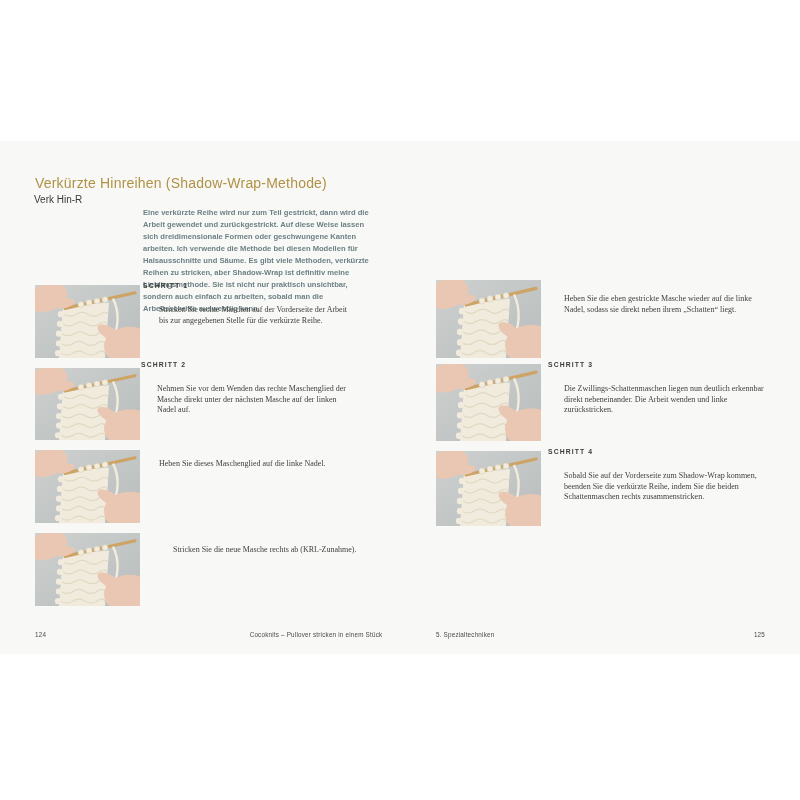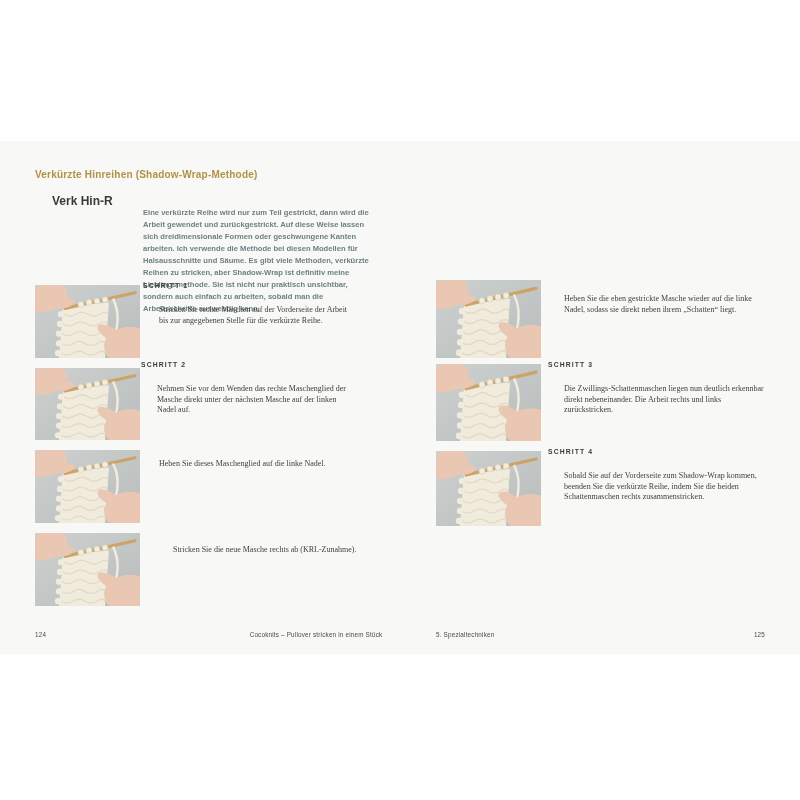--- a/index.html
+++ b/index.html
@@ -1,22 +1,22 @@
 <!DOCTYPE html>
 <html><head>
 <meta charset="utf-8">
 <style>
   html,body{margin:0;padding:0;background:#ffffff;}
   .canvas{position:relative;width:800px;height:800px;background:#ffffff;overflow:hidden;
           font-family:"Liberation Sans", sans-serif;}
   .spread{position:absolute;left:0;top:141px;width:800px;height:513px;background:#f8f8f6;}
 
-  .page-title{position:absolute;left:35px;top:169px;font-size:10px;font-weight:bold;
+  .page-title{position:absolute;left:35px;top:175px;font-size:14px;font-weight:normal;
               color:#b09245;letter-spacing:.2px;}
-  .page-subtitle{position:absolute;left:52px;top:194px;font-size:12px;font-weight:bold;color:#3a3a3a;}
+  .page-subtitle{position:absolute;left:34px;top:194px;font-size:10px;font-weight:normal;color:#3a3a3a;}
   .intro{position:absolute;left:143px;top:207px;width:229px;font-size:7.6px;line-height:12px;
          color:#6d8184;font-weight:bold;}
 
   .step{position:absolute;}
   .step-label{font-size:6.8px;font-weight:bold;letter-spacing:1.1px;color:#3b3b3b;
               text-transform:uppercase;margin:0 0 6px 0;}
   .step-label:empty{display:none;}
   .step-text{margin:16px;font-family:"Liberation Serif", serif;font-size:8px;line-height:10.6px;
              color:#42413f;}
 
@@ -126,21 +126,21 @@
         <use href="#knit-photo"></use>
       </svg>
     </figure>
 
   <div class="step" style="left:548px;top:278px;width:236px">
 
     <p class="step-text">Heben Sie die eben gestrickte Masche wieder auf die linke Nadel, sodass sie direkt neben ihrem „Schatten“ liegt.</p>
   </div>
   <div class="step" style="left:548px;top:361px;width:236px">
     <div class="step-label">SCHRITT 3</div>
-    <p class="step-text">Die Zwillings-Schattenmaschen liegen nun deutlich erkennbar direkt nebeneinander. Die Arbeit rechts und links zurückstricken.</p>
+    <p class="step-text">Die Zwillings-Schattenmaschen liegen nun deutlich erkennbar direkt nebeneinander. Die Arbeit wenden und linke zurückstricken.</p>
   </div>
   <div class="step" style="left:548px;top:448px;width:236px">
     <div class="step-label">SCHRITT 4</div>
     <p class="step-text">Sobald Sie auf der Vorderseite zum Shadow-Wrap kommen, beenden Sie die verkürzte Reihe, indem Sie die beiden Schattenmaschen rechts zusammenstricken.</p>
   </div>
 
   <div class="footer-item" style="left:35px">124</div>
   <div class="footer-item fi-center" style="left:216px;width:200px">Cocoknits – Pullover stricken in einem Stück</div>
   <div class="footer-item" style="left:436px">5. Spezialtechniken</div>
   <div class="footer-item" style="right:35px">125</div>

